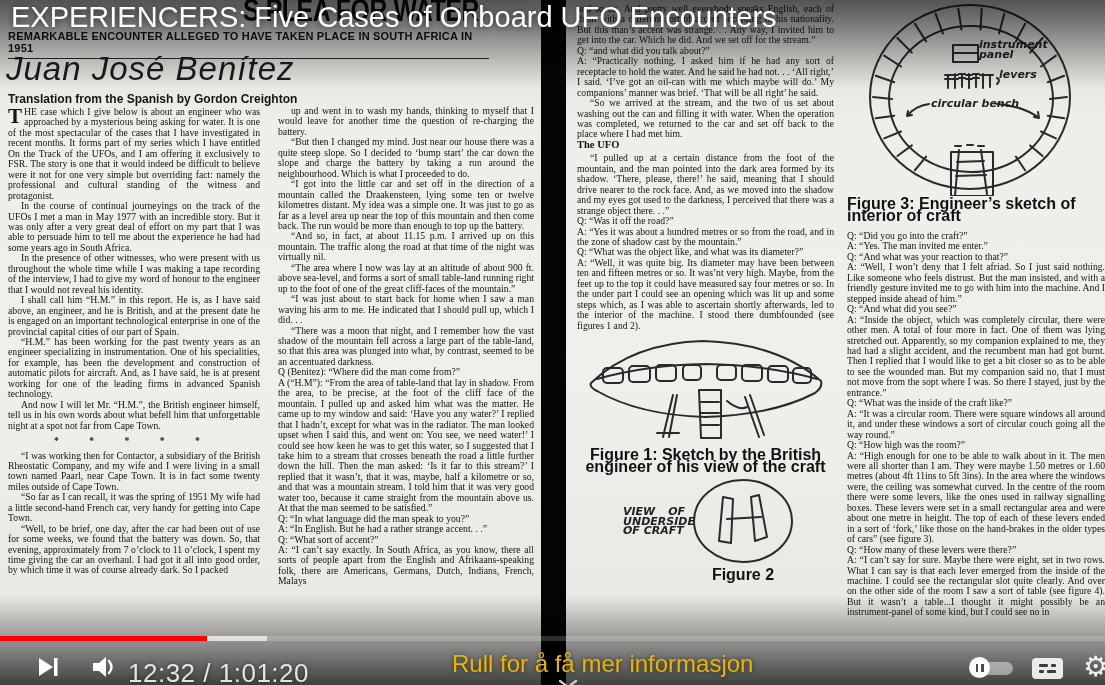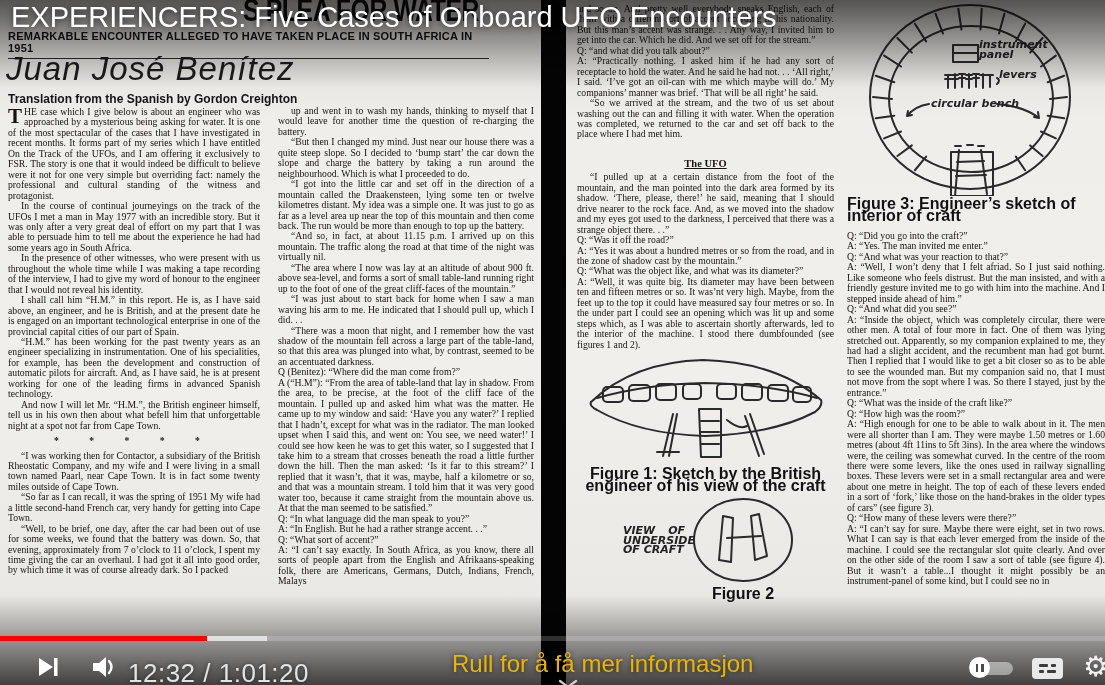--- a/index.html
+++ b/index.html
@@ -11,21 +11,21 @@
   #page-left  { left:0;   width:541px;padding-left:28px; }
   #page-right { left:566px; width:539px; }
   #gutter { position:absolute; top:0; bottom:0; left:541px; width:25px; background:#040404; z-index:2; }
 
   .doc-text { font-size:9.7px; line-height:10.45px; color:#17130f; text-align:justify; }
   .para { text-indent:13px; }
   .para.qa { text-indent:0; }
   .para.drop { text-indent:0; }
   .para.drop::first-letter { float:left; font-size:21px; line-height:16.5px; padding:1px 2px 0 0; font-weight:bold; }
   .para.stars { text-align:center; text-indent:0; letter-spacing:14px; margin:5px 0 4px 0; font-weight:bold; }
-  .para.head { text-align:center; text-indent:0; font-weight:bold; margin:19px 0 3px 0; font-size:10.5px;text-decoration:underline; }
+  .para.head { text-indent:0; font-weight:bold; margin:0 0 3px 0; font-size:10.5px; }
 
   .col { position:absolute; overflow:hidden; }
   #lp-col1 { left:8px;   top:107px; width:252px; height:578px; }
   #lp-col2 { left:278px; top:106px; width:256px; height:579px; }
   #rp-col1 { left:11px;  top:4px;   width:257px; height:681px; }  
   #rp-col2 { left:281px; top:0;     width:258px; height:685px; }
 
   #headline-frag { position:absolute; left:243px; top:-7px; font-family:"Liberation Sans",sans-serif;
       font-weight:bold; font-size:31px; color:#0d0d0d; transform:scaleX(.8); transform-origin:left top;
       letter-spacing:-.5px; white-space:nowrap; }
@@ -93,21 +93,21 @@
   <div id="headline-frag">S PLEA FOR WATER</div>
   <div id="kicker">REMARKABLE ENCOUNTER ALLEGED TO HAVE TAKEN PLACE IN SOUTH AFRICA IN 1951</div>
   <div id="author">Juan José Benítez</div>
   <div id="trans-credit">Translation from the Spanish by Gordon Creighton</div>
   <div class="col doc-text" id="lp-col1">
       <p class="para drop">THE case which I give below is about an engineer who was approached by a mysterious being asking for water. It is one of the most spectacular of the cases that I have investigated in recent months. It forms part of my series which I have entitled On the Track of the UFOs, and I am offering it exclusively to FSR. The story is one that it would indeed be difficult to believe were it not for one very simple but overriding fact: namely the professional and cultural standing of the witness and protagonist.</p>
       <p class="para">In the course of continual journeyings on the track of the UFOs I met a man in May 1977 with an incredible story. But it was only after a very great deal of effort on my part that I was able to persuade him to tell me about the experience he had had some years ago in South Africa.</p>
       <p class="para">In the presence of other witnesses, who were present with us throughout the whole time while I was making a tape recording of the interview, I had to give my word of honour to the engineer that I would not reveal his identity.</p>
       <p class="para">I shall call him “H.M.” in this report. He is, as I have said above, an engineer, and he is British, and at the present date he is engaged on an important technological enterprise in one of the provincial capital cities of our part of Spain.</p>
       <p class="para">“H.M.” has been working for the past twenty years as an engineer specializing in instrumentation. One of his specialities, for example, has been the development and construction of automatic pilots for aircraft. And, as I have said, he is at present working for one of the leading firms in advanced Spanish technology.</p>
-      <p class="para">And now I will let Mr. “H.M.”, the British engineer himself, tell us in his own then about what befell him that unforgettable night at a spot not far from Cape Town.</p>
+      <p class="para">And now I will let Mr. “H.M.”, the British engineer himself, tell us in his own words about what befell him that unforgettable night at a spot not far from Cape Town.</p>
       <p class="para stars">* * * * *</p>
       <p class="para">“I was working then for Contactor, a subsidiary of the British Rheostatic Company, and my wife and I were living in a small town named Paarl, near Cape Town. It is in fact some twenty miles outside of Cape Town.</p>
       <p class="para">“So far as I can recall, it was the spring of 1951 My wife had a little second-hand French car, very handy for getting into Cape Town.</p>
       <p class="para">“Well, to be brief, one day, after the car had been out of use for some weeks, we found that the battery was down. So, that evening, approximately from 7 o’clock to 11 o’clock, I spent my time giving the car an overhaul. I had got it all into good order, by which time it was of course already dark. So I packed</p>
     </div>
   <div class="col doc-text" id="lp-col2">
       <p class="para">up and went in to wash my hands, thinking to myself that I would leave for another time the question of re-charging the battery.</p>
       <p class="para">“But then I changed my mind. Just near our house there was a quite steep slope. So I decided to ‘bump start’ the car down the slope and charge the battery by taking a run around the neighbourhood. Which is what I proceeded to do.</p>
       <p class="para">“I got into the little car and set off in the direction of a mountain called the Draakensteen, lying some ten or twelve kilometres distant. My idea was a simple one. It was just to go as far as a level area up near the top of this mountain and then come back. The run would be more than enough to top up the battery.</p>
       <p class="para">“And so, in fact, at about 11.15 p.m. I arrived up on this mountain. The traffic along the road at that time of the night was virtually nil.</p>
@@ -231,20 +231,21 @@
     </div>
     <div class="fig-caption" style="text-align:left; margin:2px 0 9px 0;">Figure 3: Engineer’s sketch of interior of craft</div>
     <div>
         <p class="para qa">Q: “Did you go into the craft?”</p>
         <p class="para qa">A: “Yes. The man invited me enter.”</p>
         <p class="para qa">Q: “And what was your reaction to that?”</p>
         <p class="para qa">A: “Well, I won’t deny that I felt afriad. So I just said nothing. Like someone who feels distrust. But the man insisted, and with a friendly gesture invited me to go with him into the machine. And I stepped inside ahead of him.”</p>
         <p class="para qa">Q: “And what did you see?”</p>
         <p class="para qa">A: “Inside the object, which was completely circular, there were other men. A total of four more in fact. One of them was lying stretched out. Apparently, so my companion explained to me, they had had a slight accident, and the recumbent man had got burnt. Then I replied that I would like to get a bit closer so as to be able to see the wounded man. But my companion said no, that I must not move from the sopt where I was. So there I stayed, just by the entrance.”</p>
         <p class="para qa">Q: “What was the inside of the craft like?”</p>
+        <p class="para qa">A: “It was a circular room. There were square windows all around it, and under these windows a sort of circular couch going all the way round.”</p>
         <p class="para qa">Q: “How high was the room?”</p>
         <p class="para qa">A: “High enough for one to be able to walk about in it. The men were all shorter than I am. They were maybe 1.50 metres or 1.60 metres (about 4ft 11ins to 5ft 3ins). In the area where the windows were, the ceiling was somewhat curved. In the centre of the room there were some levers, like the ones used in railway signalling boxes. These levers were set in a small rectangular area and were about one metre in height. The top of each of these levers ended in a sort of ‘fork,’ like those on the hand-brakes in the older types of cars” (see figure 3).</p>
         <p class="para qa">Q: “How many of these levers were there?”</p>
         <p class="para qa">A: “I can’t say for sure. Maybe there were eight, set in two rows. What I can say is that each lever emerged from the inside of the machine. I could see the rectangular slot quite clearly. And over on the other side of the room I saw a sort of table (see figure 4). But it wasn’t a table...I thought it might possibly be an instrument-panel of some kind, but I could see no in</p>
       </div>
   </div>
 </div>
 
 <div id="top-shade"></div>
 <div id="bottom-shade"></div>

